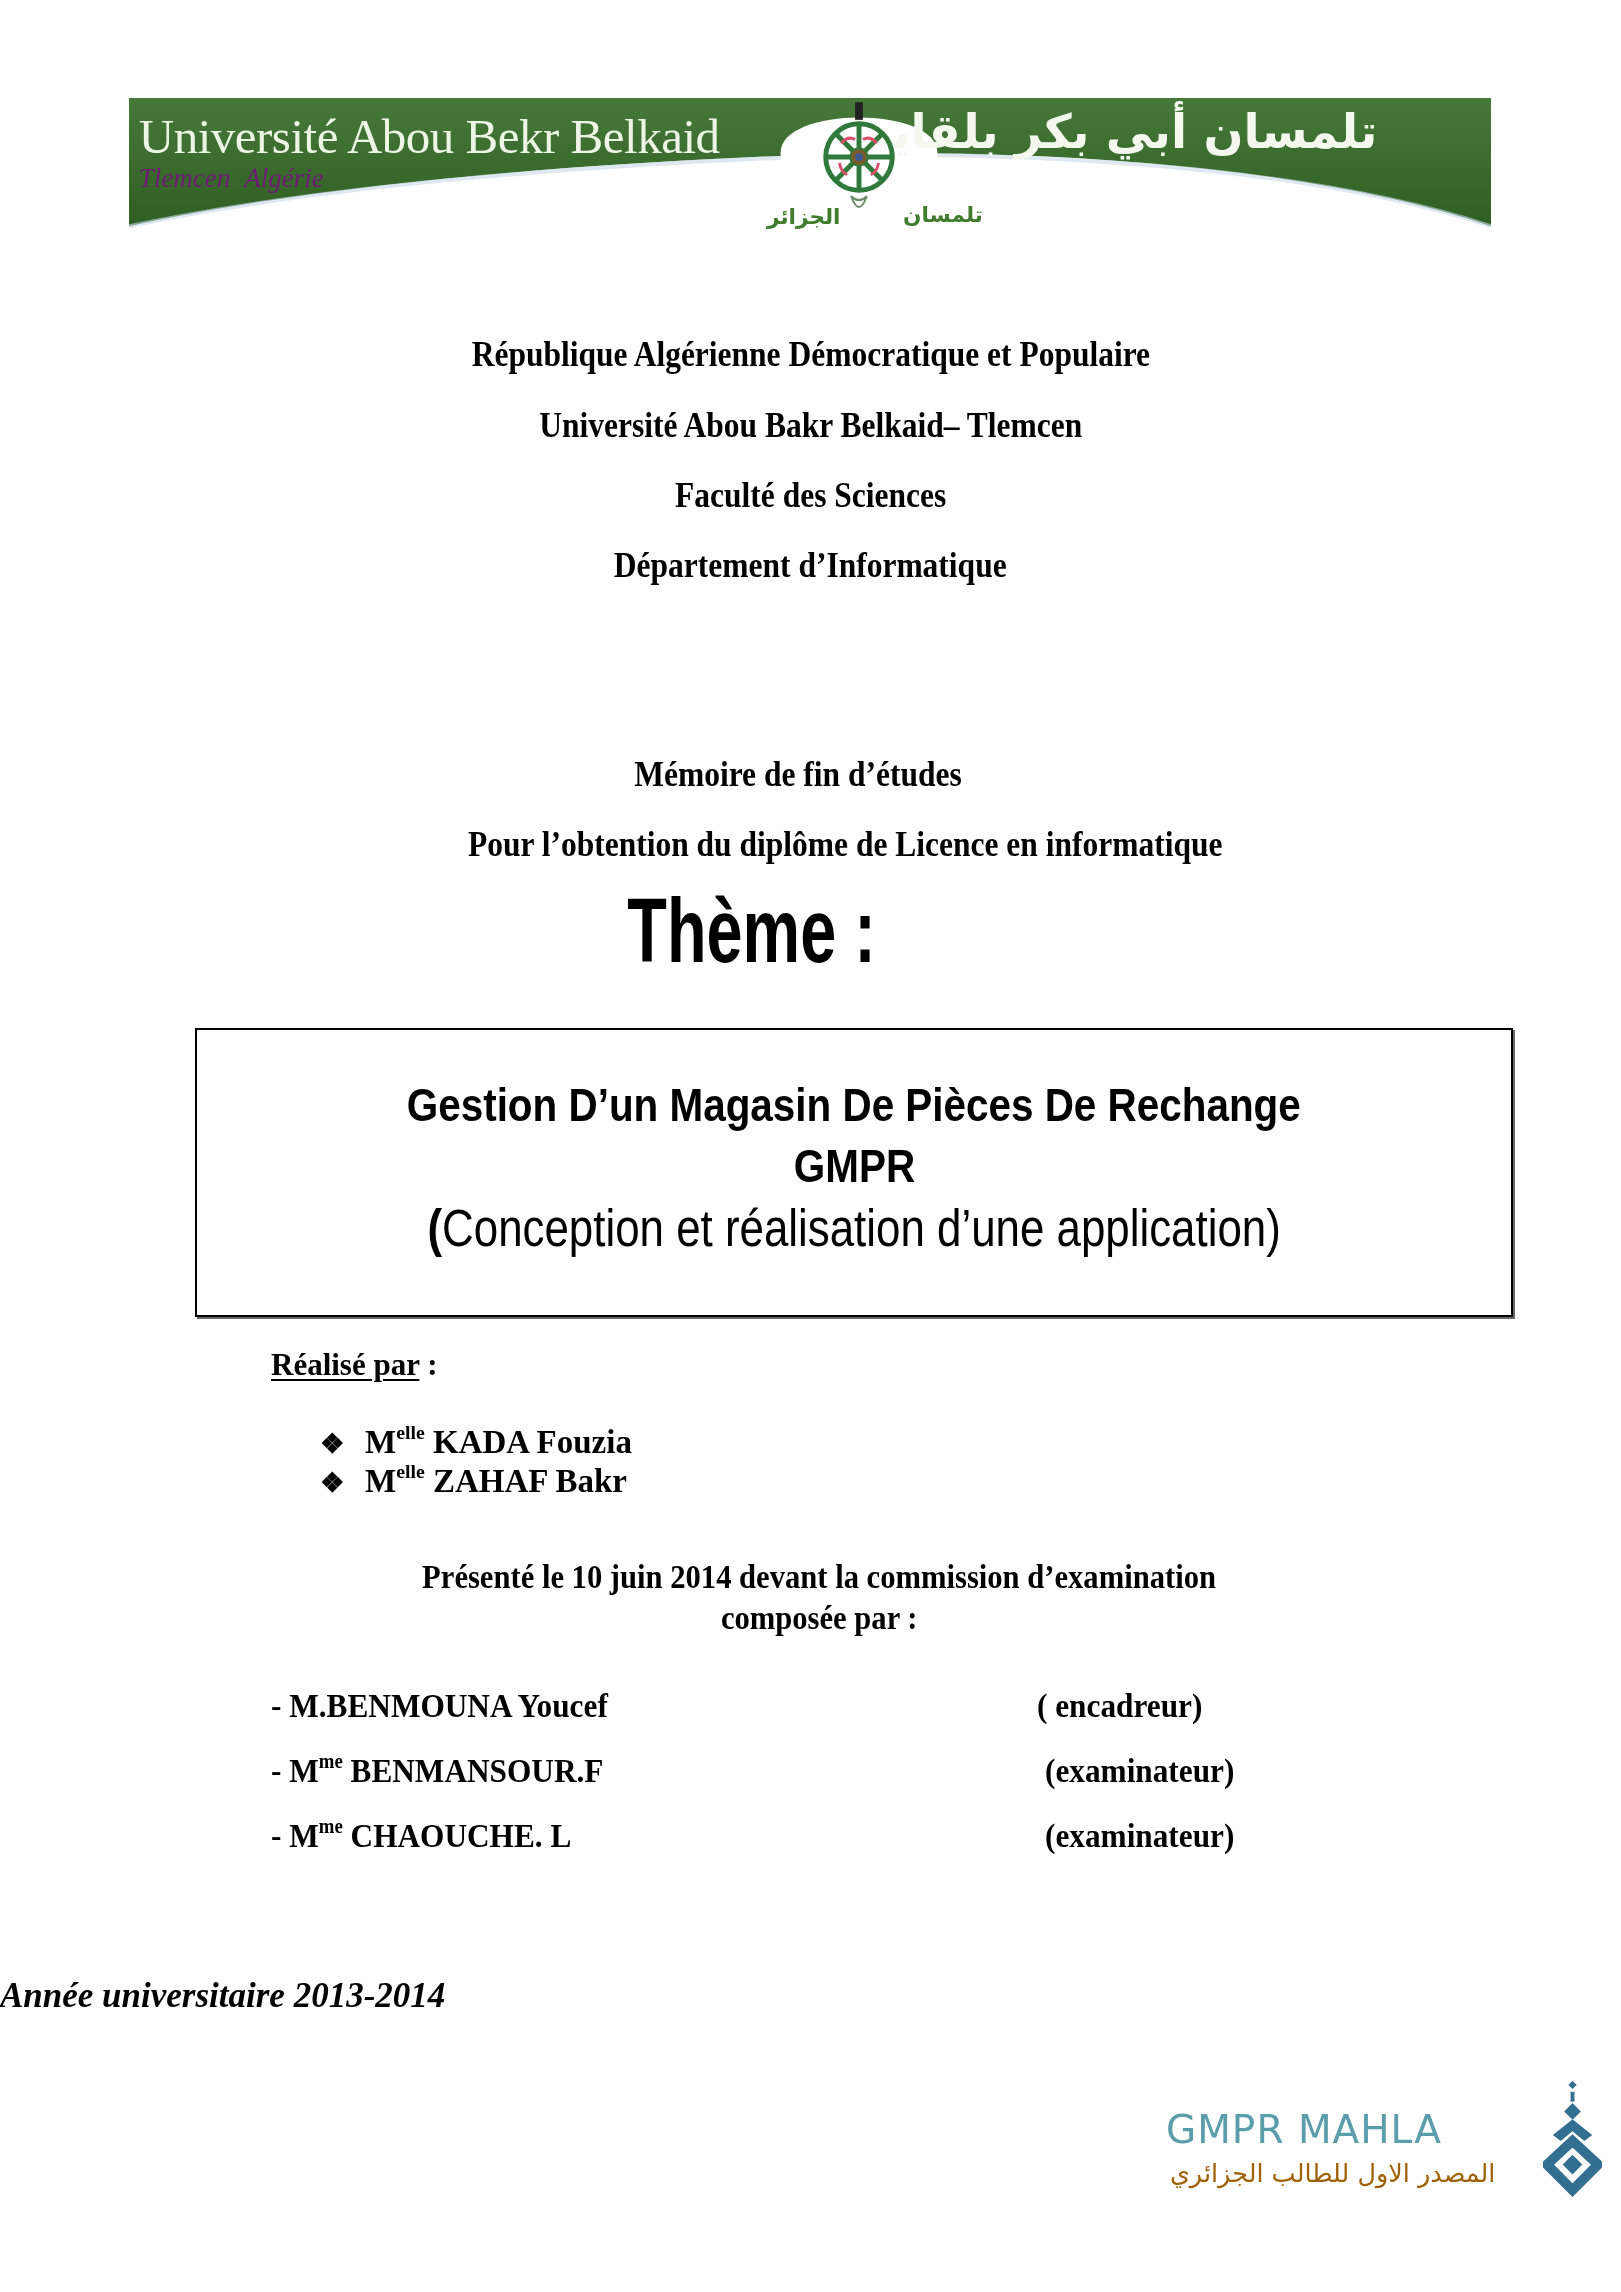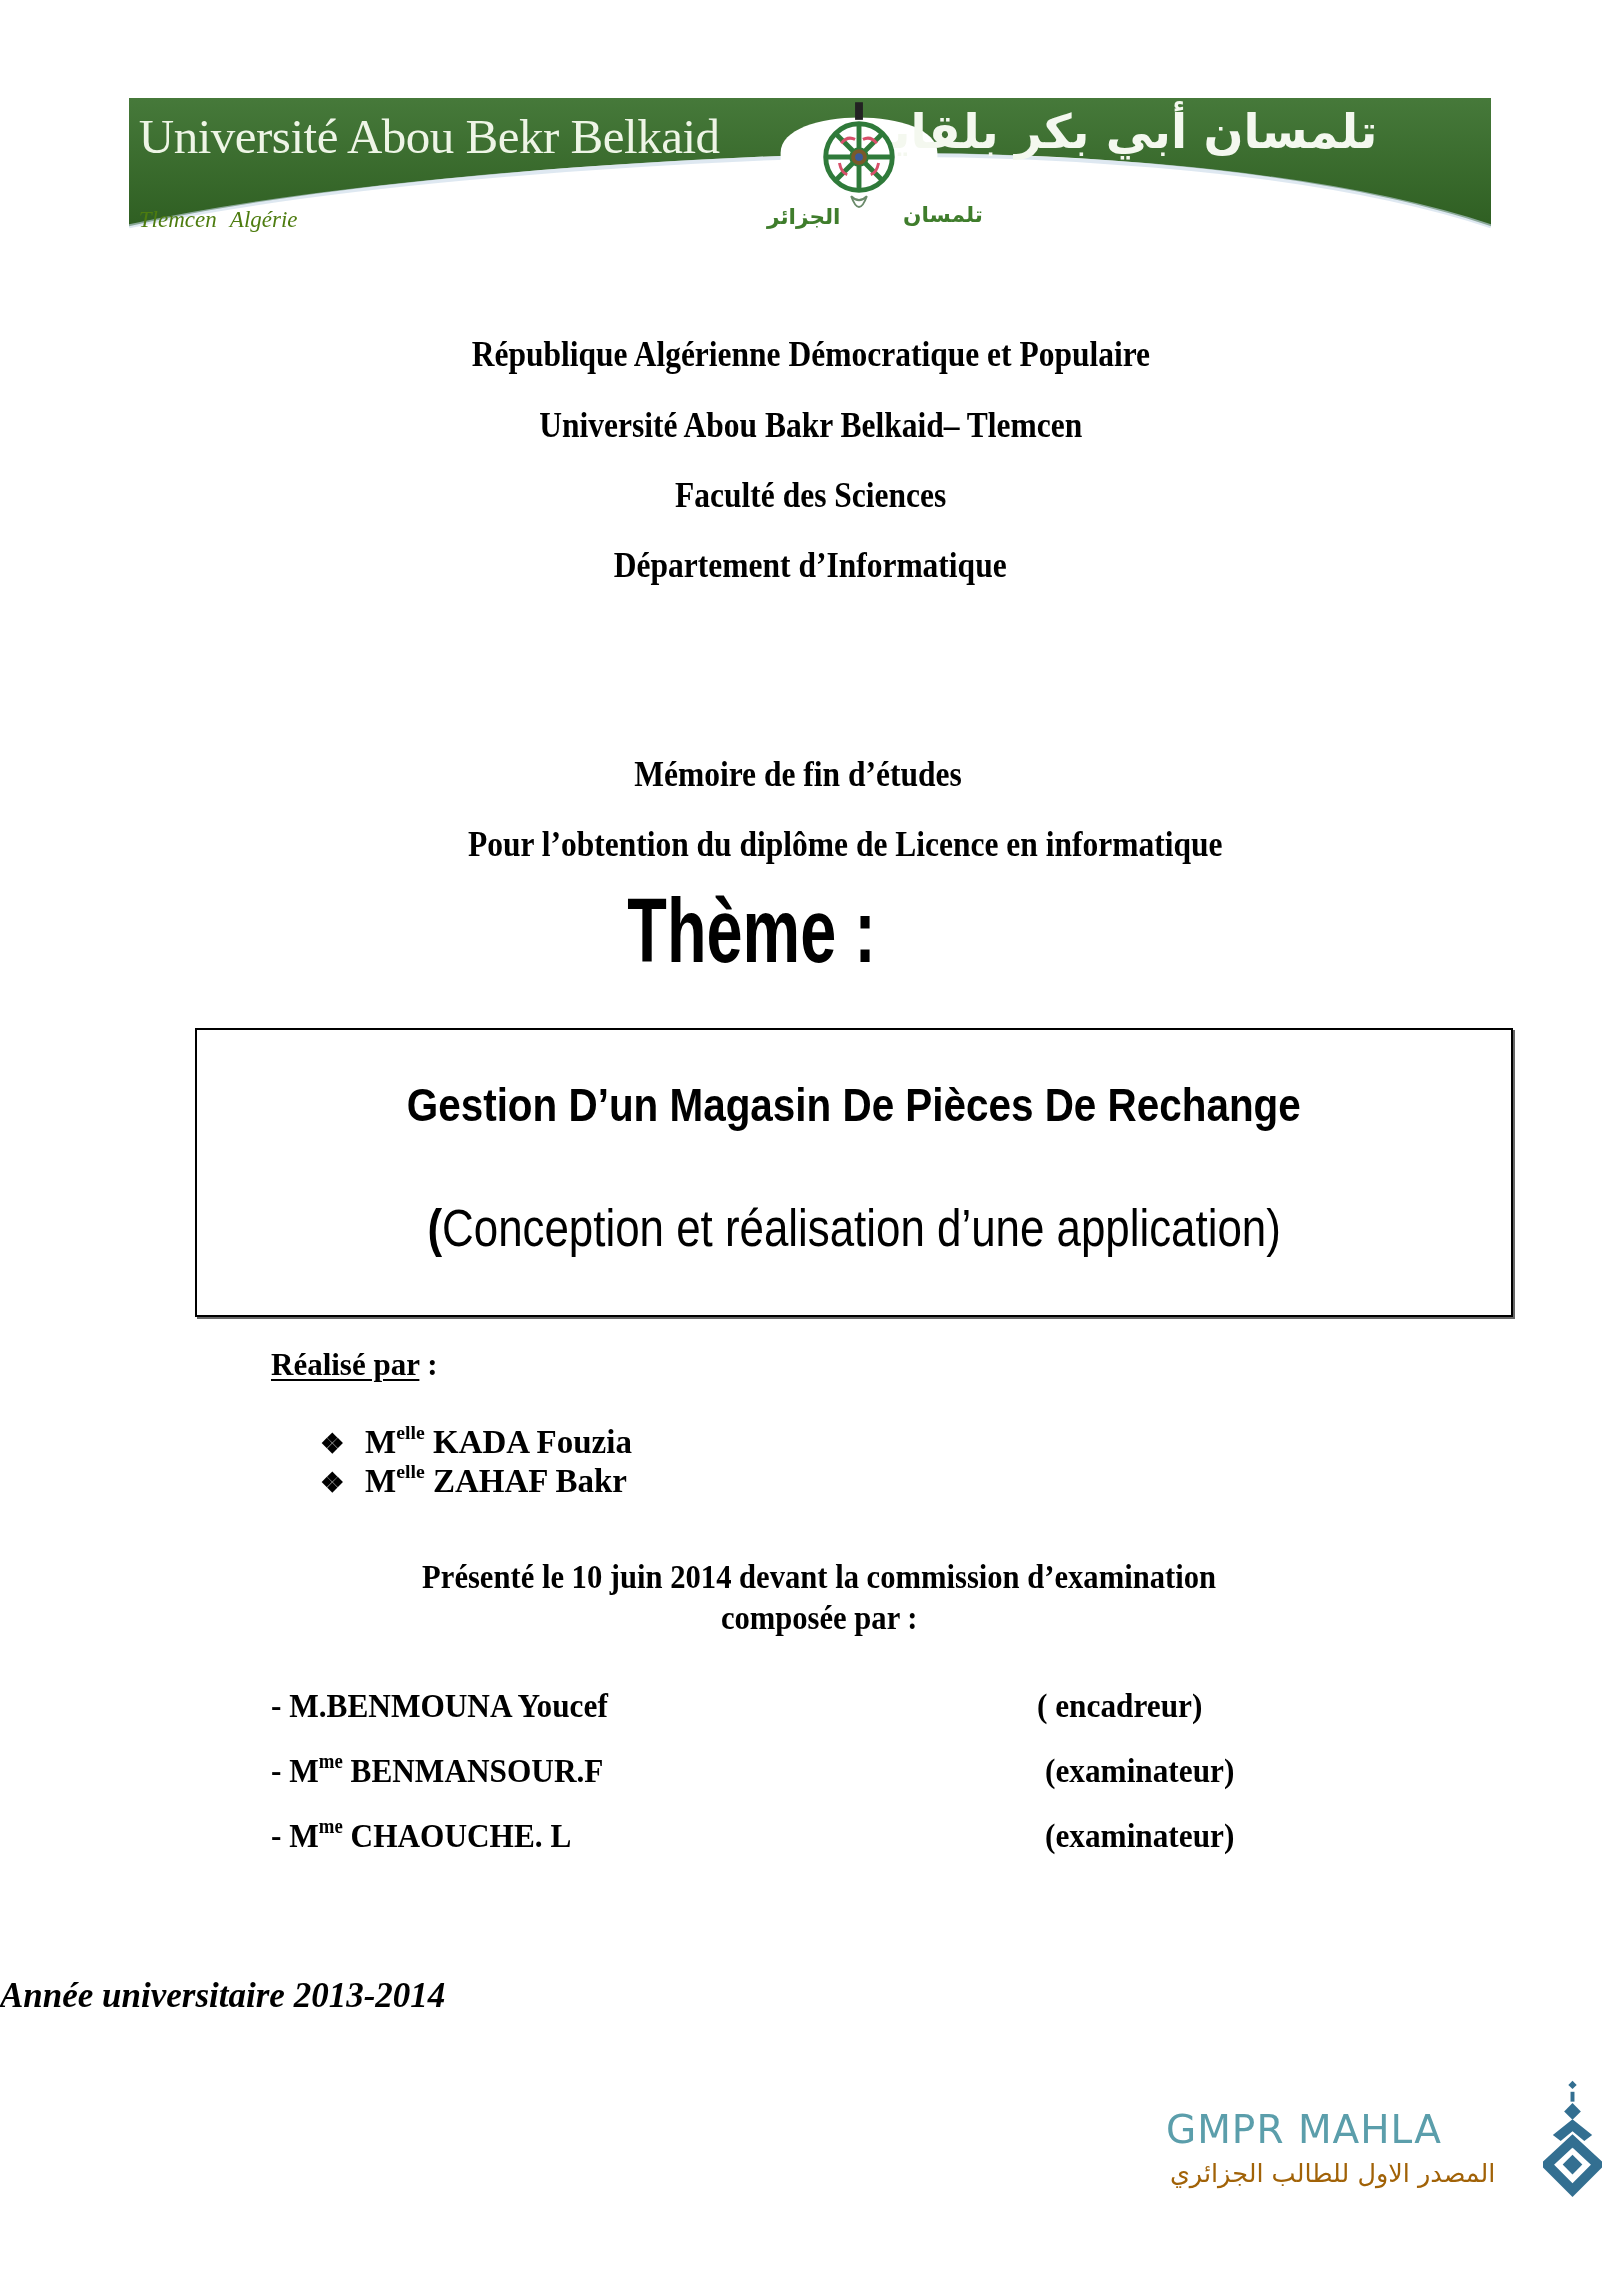--- a/index.html
+++ b/index.html
@@ -3,21 +3,21 @@
   <meta charset="utf-8">
   <style>
     html, body { margin: 0; padding: 0; background: #ffffff; }
     body { width: 1621px; height: 2293px; position: relative; overflow: hidden; color: #000; }
     .abs { position: absolute; }
 
     
     .banner { left: 129px; top: 94px; width: 1262px; height: 147px; }
     .banner svg { display: block; }
     .banner-fr { left: 9.8px; top: 13.7px; font-family: "Liberation Serif", serif; font-size: 49px; color: #eef5e6; letter-spacing: -0.5px; white-space: nowrap; }
-    .banner-loc { left: 9.8px; top: 69px; font-family: "Liberation Serif", serif; font-style: italic; font-size: 23px; color: #4d7c0f; white-space: nowrap; word-spacing: 7.8px; margin-top: 44px; }
+    .banner-loc { left: 9.8px; top: 69px; font-family: "Liberation Serif", serif; font-style: italic; font-size: 27px; color: #701a75; white-space: nowrap; word-spacing: 7.8px; }
     .banner-ar { right: 13.7px; top: 9.8px; font-family: "DejaVu Sans", sans-serif; font-size: 47px; color: #f4f8ef; direction: rtl; white-space: nowrap; font-weight: bold; }
     .banner-ar-sub { left: 638px; top: 110px; font-family: "DejaVu Sans", sans-serif; font-size: 21.6px; color: #3f7d2c; direction: rtl; white-space: nowrap; font-weight: bold; }
     .banner-ar-sub2 { left: 774px; top: 108px; font-family: "DejaVu Sans", sans-serif; font-size: 21.6px; color: #3f7d2c; direction: rtl; white-space: nowrap; font-weight: bold; }
     .emblem { left: 683px; top: 7.8px; width: 94px; height: 116px; }
 
     
     .center-line { left: 0; width: 1621px; text-align: center; font-family: "Liberation Serif", serif; font-weight: bold; font-size: 35px; line-height: 43px; white-space: nowrap; }
     .condensed { display: inline-block; transform: scaleX(0.9); transform-origin: center; }
 
     
@@ -103,20 +103,21 @@
 <div class="abs center-line" style="top:474px;"><span class="condensed">Faculté des Sciences</span></div>
 <div class="abs center-line" style="top:544px;"><span class="condensed">Département d’Informatique</span></div>
 
 <div class="abs center-line" style="top:753px; left:-12.7px;"><span class="condensed">Mémoire de fin d’études</span></div>
 <div class="abs center-line" style="top:823px; left:35px;"><span class="condensed">Pour l’obtention du diplôme de Licence en informatique</span></div>
 
 <div class="abs theme"><span>Thème :</span></div>
 
 <div class="abs title-box">
   <div class="tb-line tb-1"><span>Gestion D’un Magasin De Pièces De Rechange</span></div>
+  <div class="tb-line tb-2"><span>GMPR</span></div>
   <div class="tb-line tb-3"><span><b class="paren-bold">(</b><span style="transform:none;">Conception et réalisation d’une application)</span></span></div>
 </div>
 
 <div class="abs realise"><span class="u">Réalisé par</span><span> :</span></div>
 
 <div class="abs author" style="top:1423px;">
   <span class="bullet">❖</span><span>M</span><sup>elle</sup> <span>KADA Fouzia</span>
 </div>
 <div class="abs author" style="top:1462px;">
   <span class="bullet">❖</span><span>M</span><sup>elle</sup> <span>ZAHAF Bakr</span>

